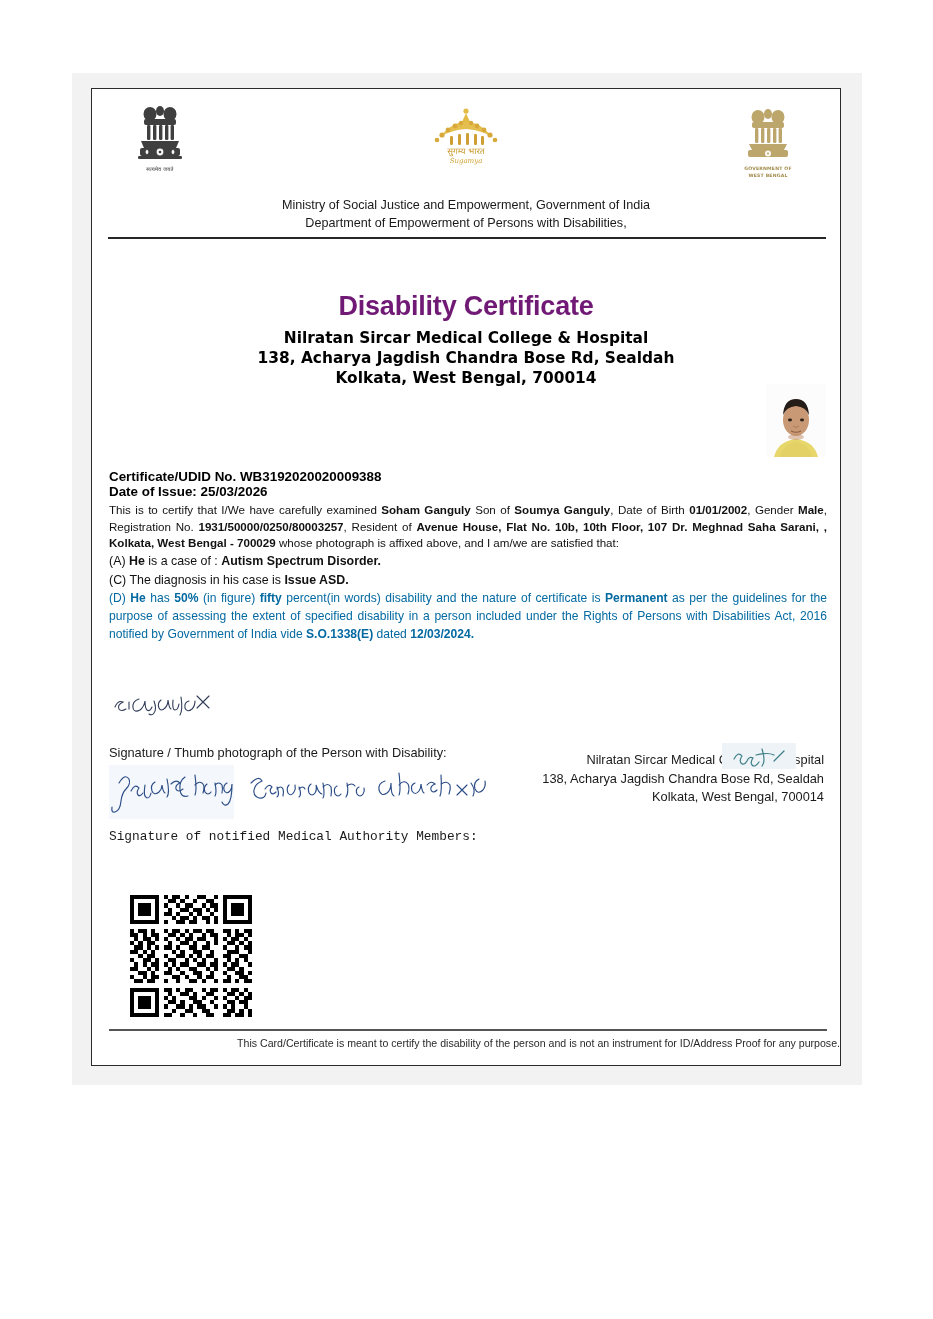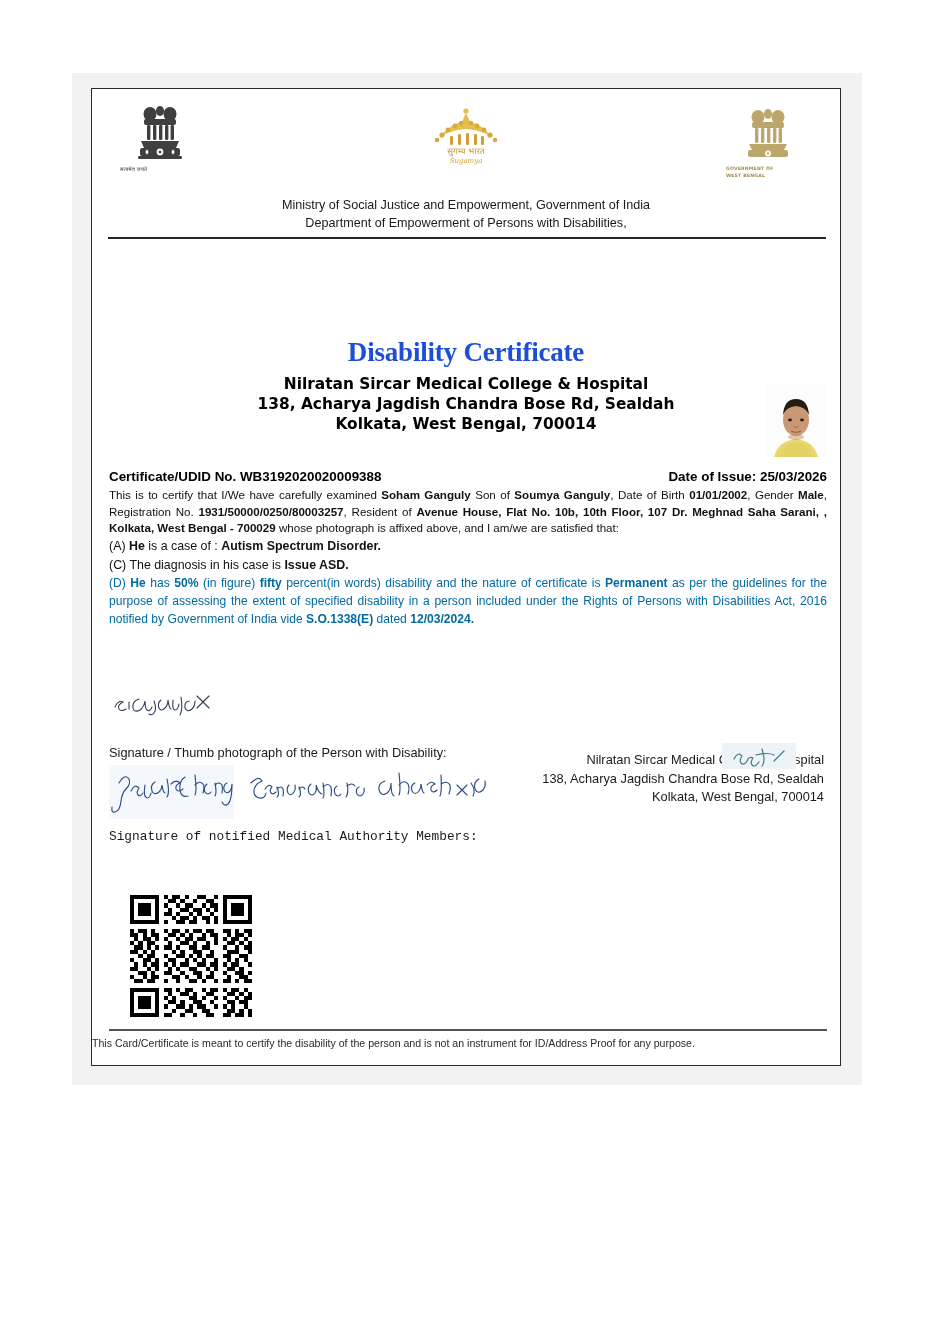--- a/index.html
+++ b/index.html
@@ -35,21 +35,21 @@
 
   
   .header-logos {
     position: absolute;
     left: 0; top: 14px;
     width: 100%;
     height: 92px;
   }
   .logo {
     position: absolute;
-    text-align: left;
+    text-align: center;
   }
   .logo-emblem-left  { left: 28px;  top: 0;  width: 80px; }
   .logo-sugamya      { left: 50%;   top: 4px; width: 90px; margin-left: -45px; }
   .logo-emblem-right { right: 30px; top: 2px; width: 84px; }
 
   .emblem-svg { display: block; margin: 0 auto; }
   .emblem-caption {
     font-size: 5.2px;
     letter-spacing: 0.2px;
     color: #3a3a3a;
@@ -82,24 +82,23 @@
   .title-block {
     position: absolute;
     left: 0;
     top: 202px;
     width: 100%;
     text-align: center;
   }
   .cert-title {
     font-size: 27px;
     font-weight: bold;
-    color: #1d4ed8;
-    font-family: Liberation Serif, serif;
+    color: #701a75;
+    font-family: Liberation Sans, sans-serif;
     letter-spacing: -0.2px;
-    margin-top: 46px;
   }
   .hospital-name {
     font-size: 15.4px;
     font-weight: bold;
     color: #000;
     margin-top: 7px;
     font-family: "DejaVu Sans", sans-serif;
   }
   .hospital-addr1, .hospital-addr2 {
     font-size: 15.4px;
@@ -128,20 +127,21 @@
     width: 718px;
   }
   .udid-row {
     display: flex;
     justify-content: space-between;
     align-items: baseline;
     font-size: 13.4px;
     font-weight: bold;
     color: #000;
     font-family: "Liberation Sans", sans-serif;
+    flex-direction: column;
   }
   .para {
     margin-top: 3px;
     font-size: 11.6px;
     color: #111;
     line-height: 1.44;
     text-align: justify;
     font-family: "Liberation Sans", sans-serif;
   }
   .para b { font-weight: bold; }
@@ -237,21 +237,21 @@
     top: 940px;
     width: 718px;
     height: 0;
     border-top: 2.4px solid #555;
   }
   .footer-note {
     position: absolute;
     left: 0;
     top: 948px;
     width: 100%;
-    text-align: left;
+    text-align: right;
     font-size: 10.6px;
     color: #2a2a2a;
     font-family: "Liberation Sans", sans-serif;
   }
 </style>
 </head>
 <body>
 
 <div class="page-margin"></div>
 

